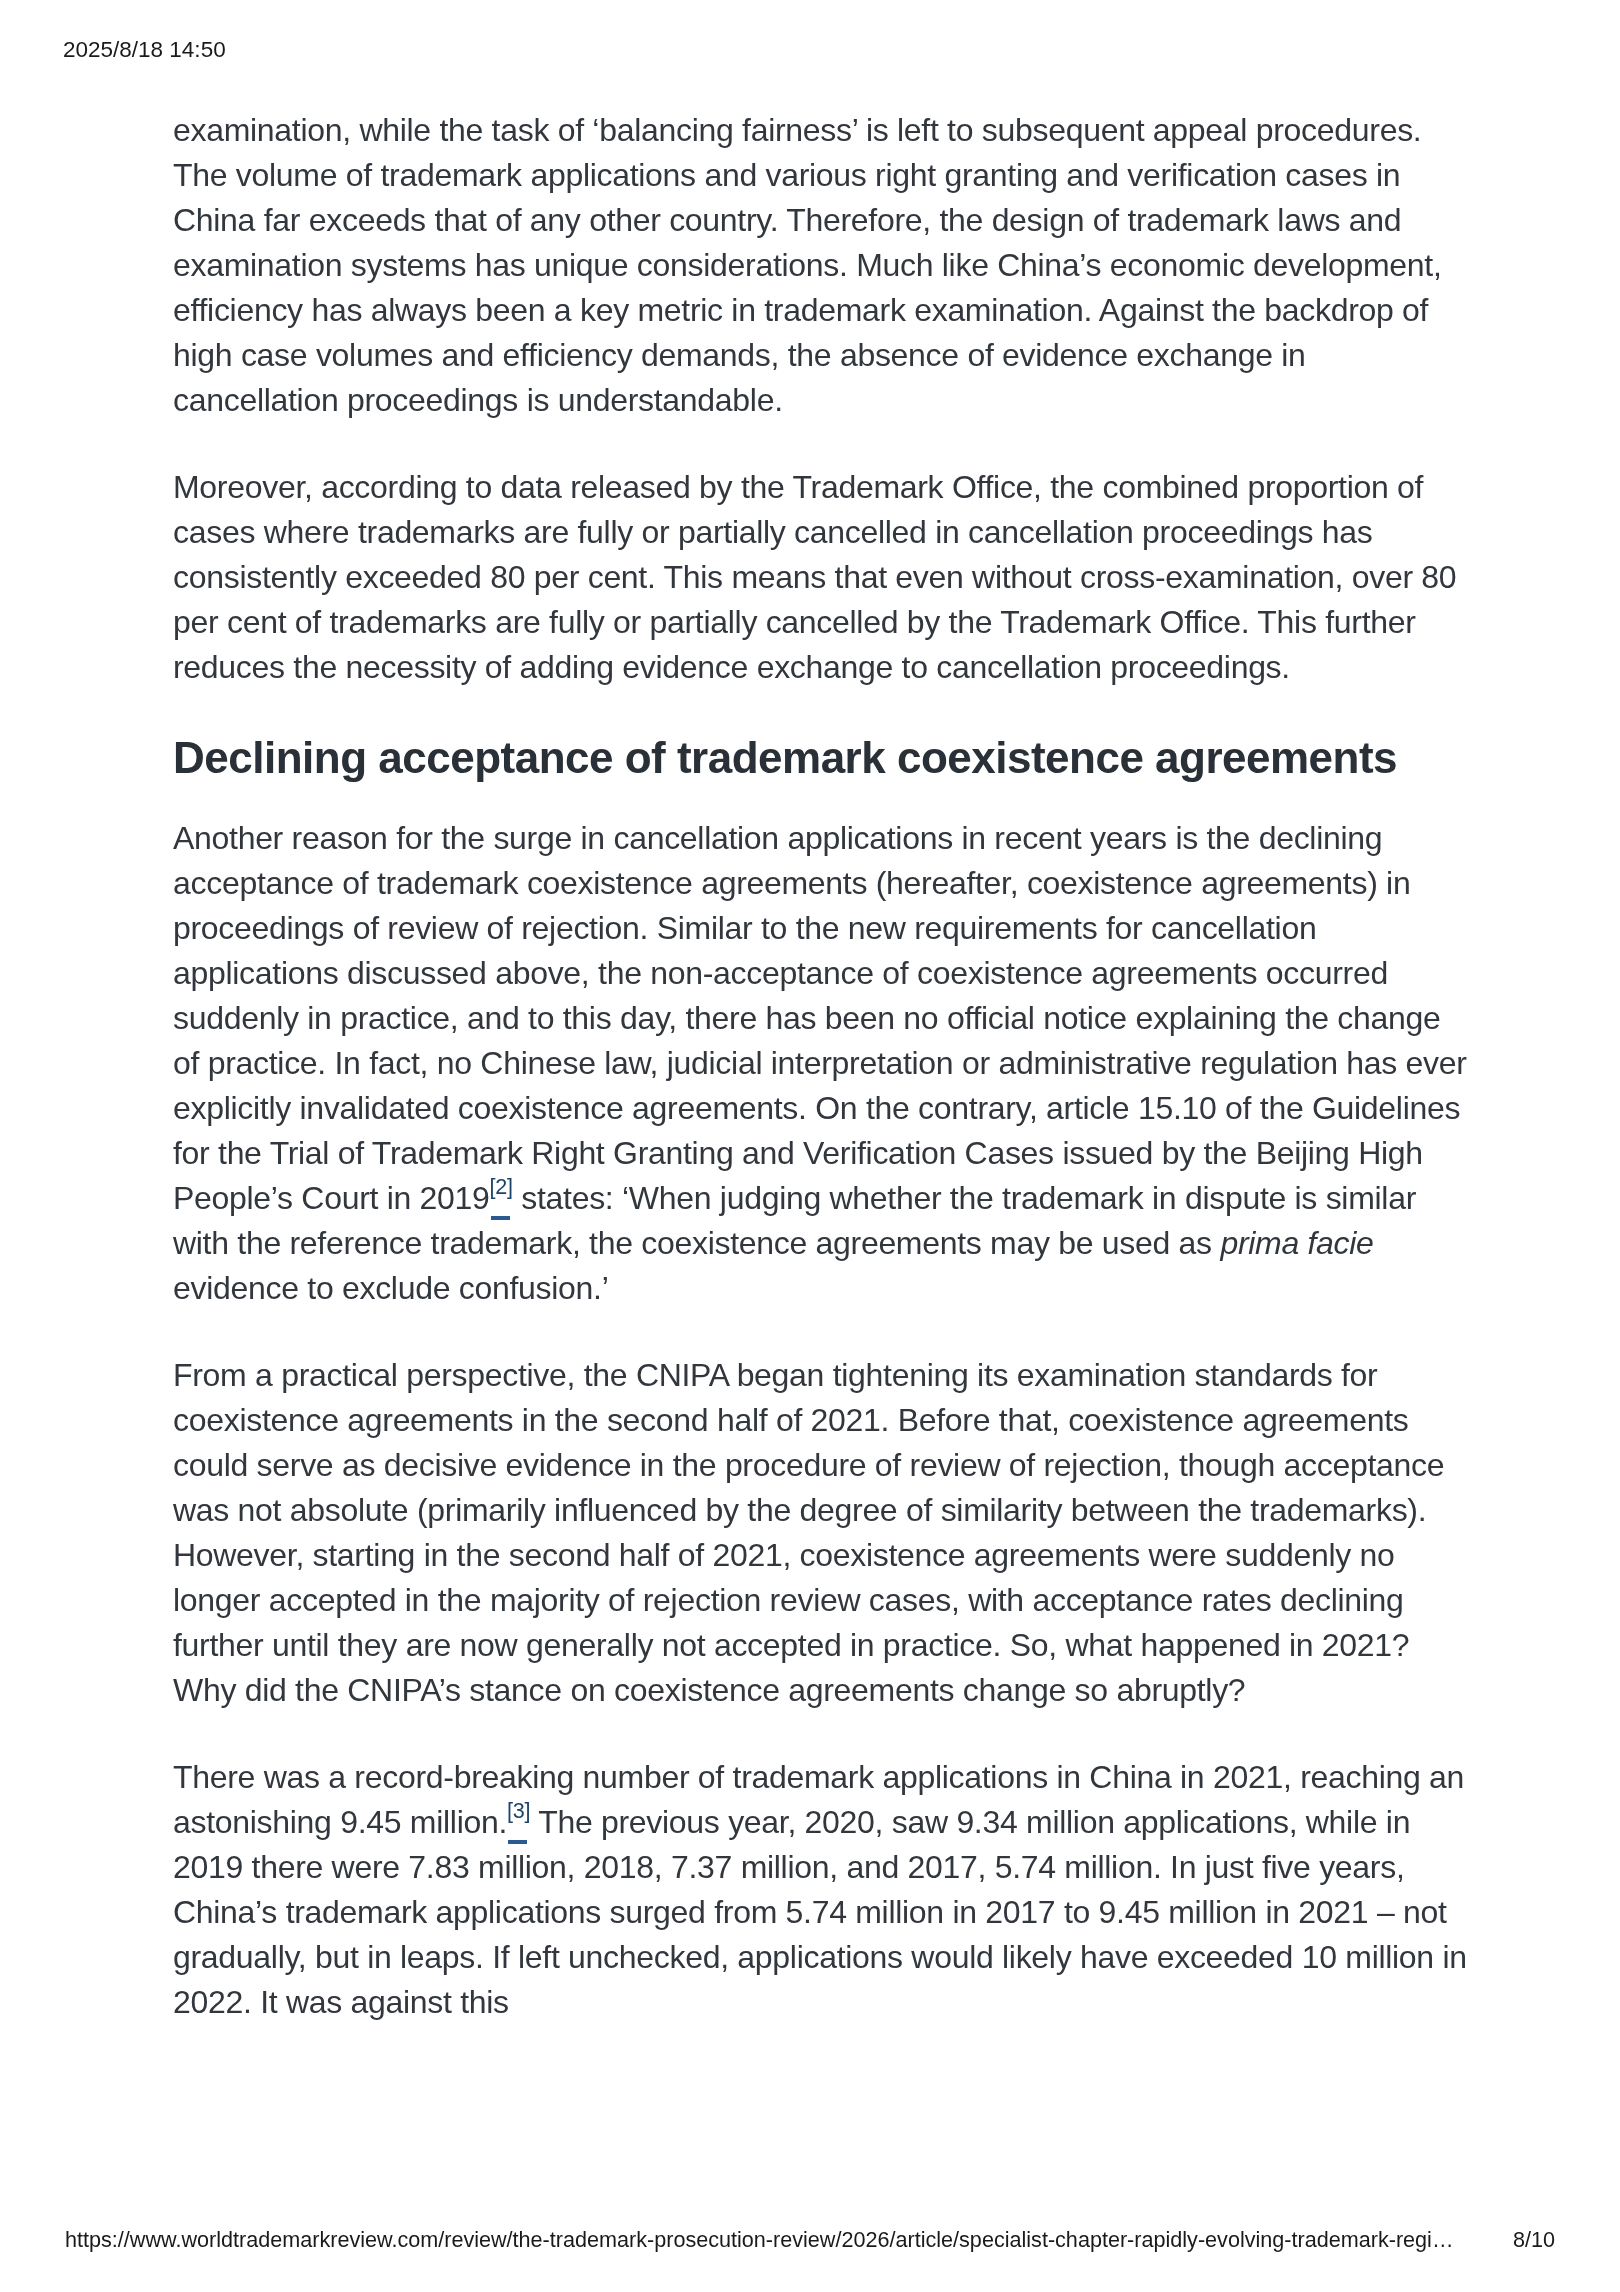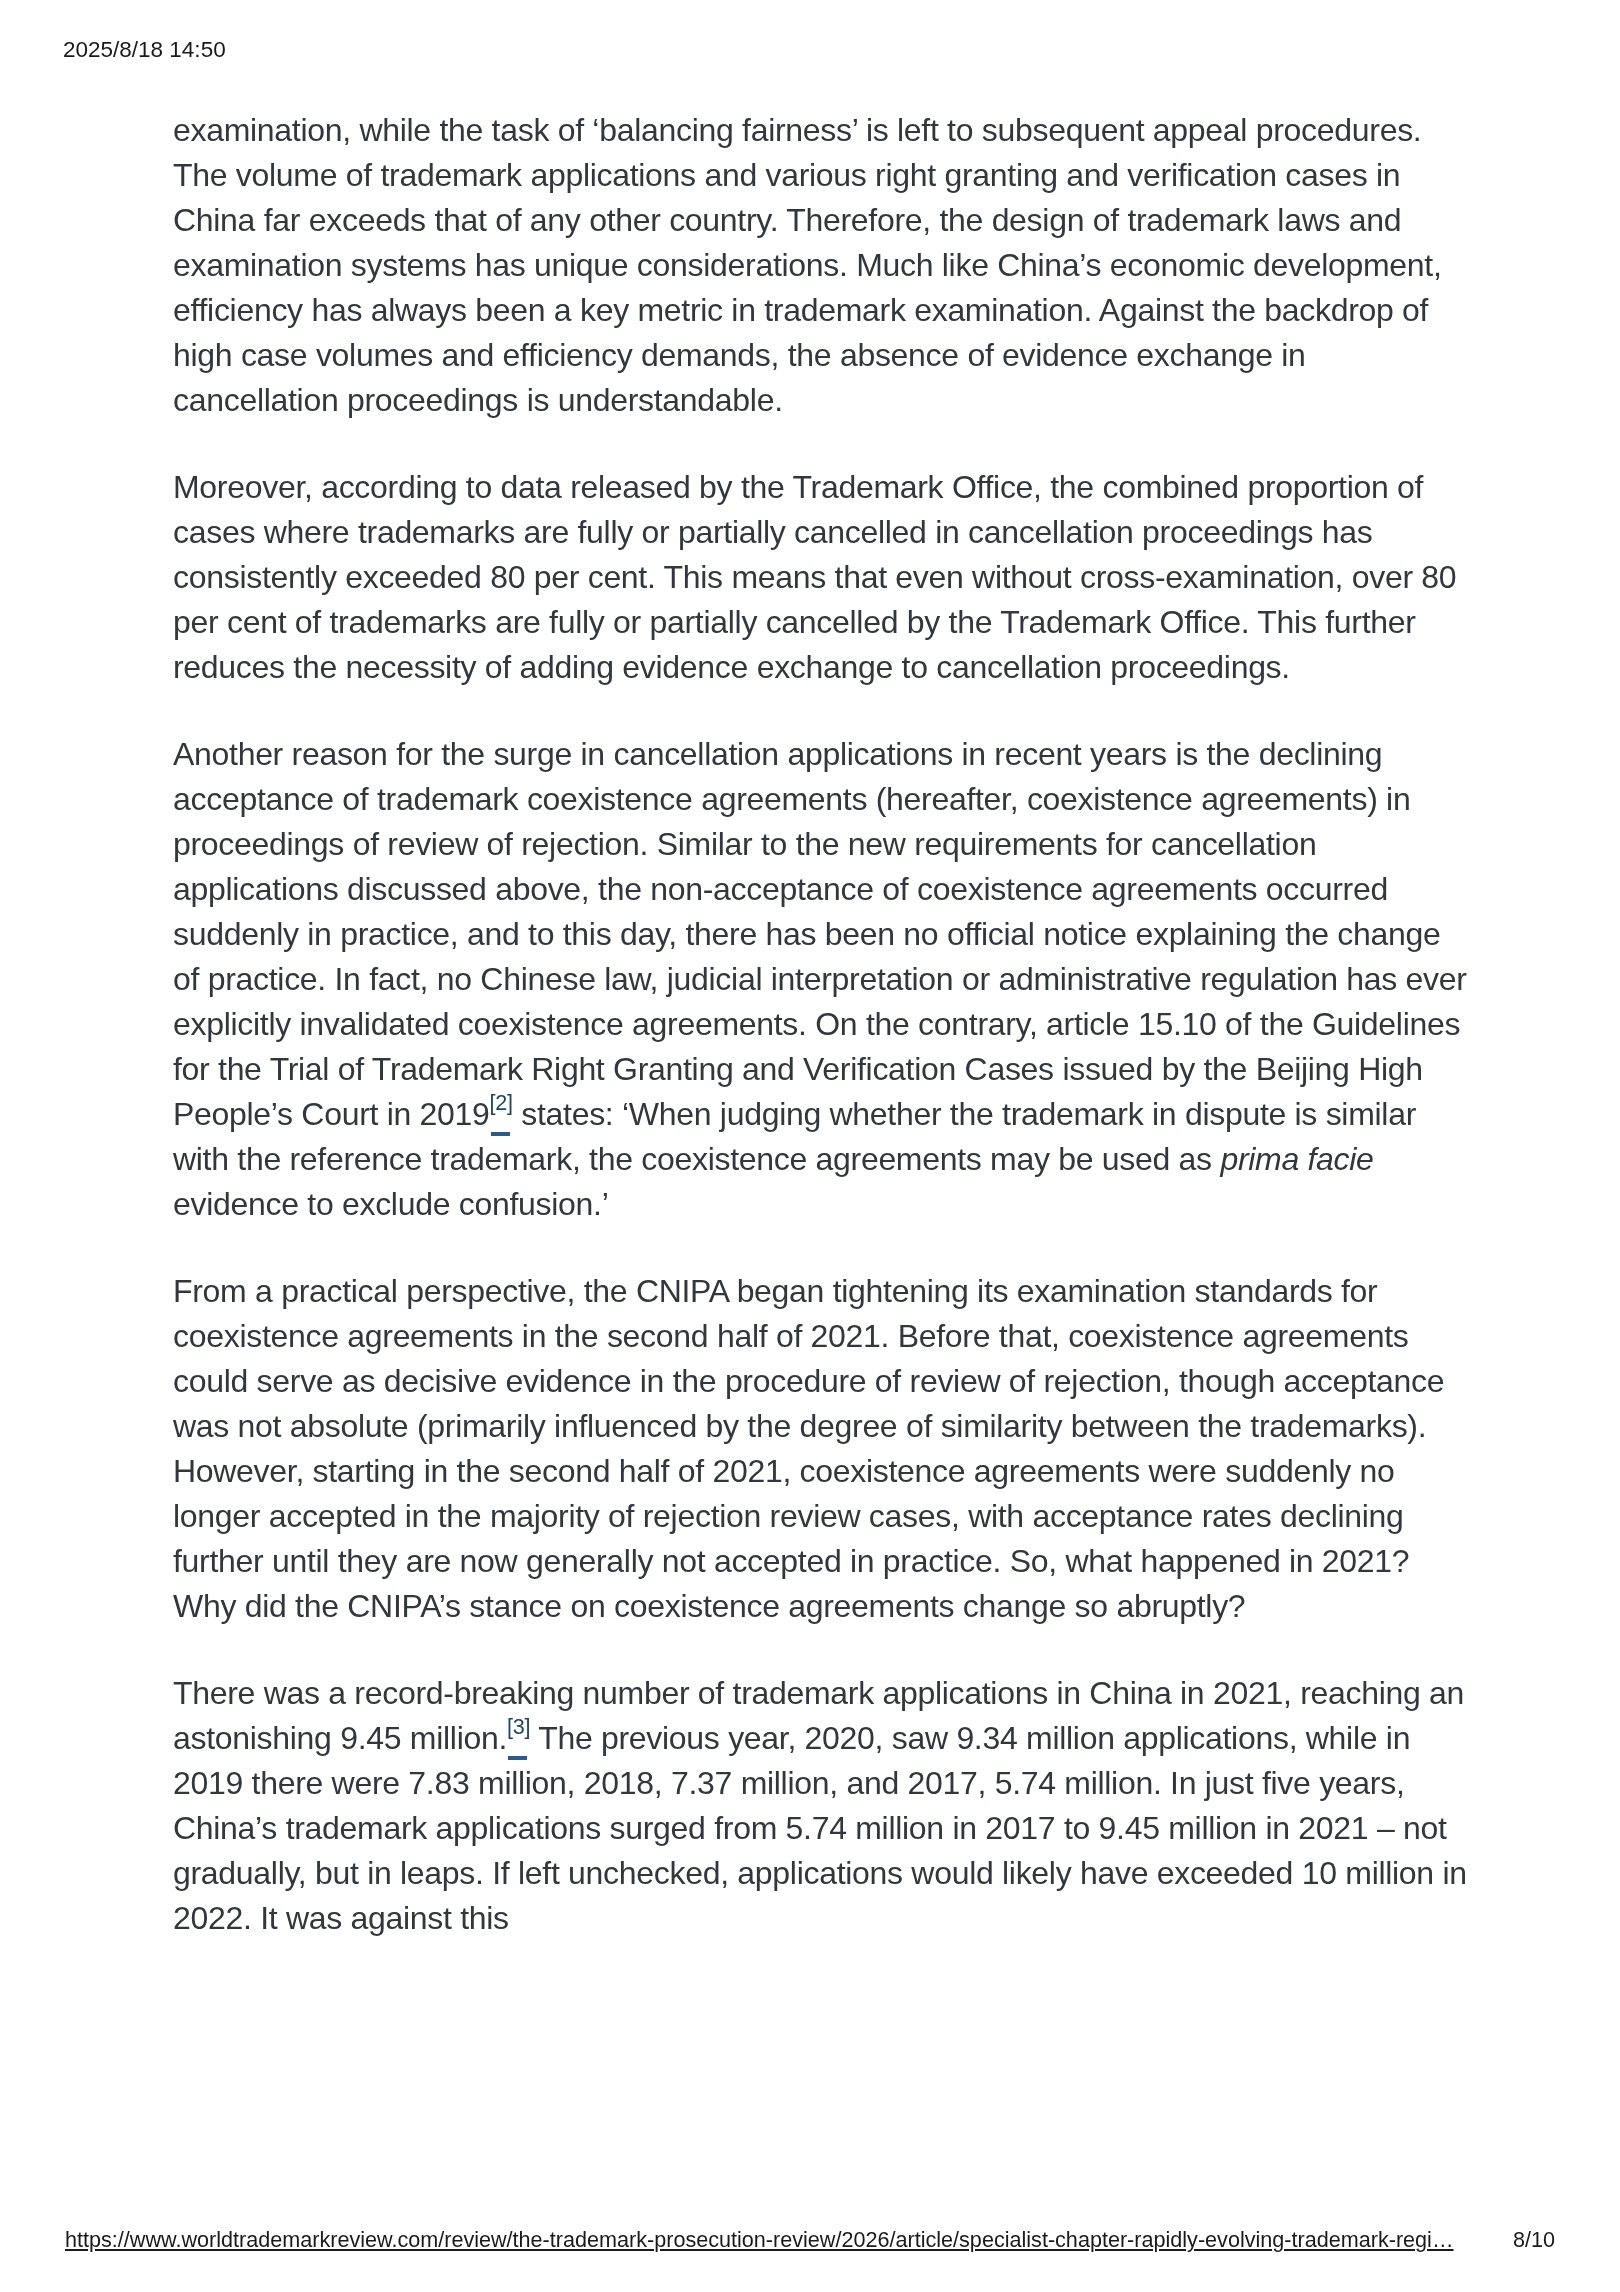--- a/index.html
+++ b/index.html
@@ -34,21 +34,21 @@
     position: absolute;
     top: 2227px;
     left: 65px;
     right: 65px;
     display: flex;
     align-items: baseline;
     font-size: 21.6px;
     color: #1a1a1a;
     white-space: nowrap;
   }
-  .print-footer .pf-url { flex: 1; overflow: hidden; text-decoration: underline; }
+  .print-footer .pf-url { flex: 1; overflow: hidden; }
   .print-footer .pf-page { text-align: right; }
 
   
   .article {
     position: absolute;
     top: 108px;
     left: 173px;
     width: 1311px;
   }
   .article p {
@@ -93,20 +93,21 @@
 </head>
 <body>
 
 <header class="print-header">
   <span class="ph-date">2025/8/18 14:50</span>
 </header>
 
 <main class="article" id="article-root">
     <p><span>examination, while the task of ‘balancing fairness’ is left to subsequent appeal procedures. The volume of trademark applications and various right granting and verification cases in China far exceeds that of any other country. Therefore, the design of trademark laws and examination systems has unique considerations. Much like China’s economic development, efficiency has always been a key metric in trademark examination. Against the backdrop of high case volumes and efficiency demands, the absence of evidence exchange in cancellation proceedings is understandable.</span></p>
     <p><span>Moreover, according to data released by the Trademark Office, the combined proportion of cases where trademarks are fully or partially cancelled in cancellation proceedings has consistently exceeded 80 per cent. This means that even without cross-examination, over 80 per cent of trademarks are fully or partially cancelled by the Trademark Office. This further reduces the necessity of adding evidence exchange to cancellation proceedings.</span></p>
+    <h2>Declining acceptance of trademark coexistence agreements</h2>
     <p><span>Another reason for the surge in cancellation applications in recent years is the declining acceptance of trademark coexistence agreements (hereafter, coexistence agreements) in proceedings of review of rejection. Similar to the new requirements for cancellation applications discussed above, the non-acceptance of coexistence agreements occurred suddenly in practice, and to this day, there has been no official notice explaining the change of practice. In fact, no Chinese law, judicial interpretation or administrative regulation has ever explicitly invalidated coexistence agreements. On the contrary, article 15.10 of the Guidelines for the Trial of Trademark Right Granting and Verification Cases issued by the Beijing High People’s Court in 2019</span><a class="fnref" href="#">[2]</a><span> states: ‘When judging whether the trademark in dispute is similar with the reference trademark, the coexistence agreements may be used as </span><em>prima facie</em><span> evidence to exclude confusion.’</span></p>
     <p><span>From a practical perspective, the CNIPA began tightening its examination standards for coexistence agreements in the second half of 2021. Before that, coexistence agreements could serve as decisive evidence in the procedure of review of rejection, though acceptance was not absolute (primarily influenced by the degree of similarity between the trademarks). However, starting in the second half of 2021, coexistence agreements were suddenly no longer accepted in the majority of rejection review cases, with acceptance rates declining further until they are now generally not accepted in practice. So, what happened in 2021? Why did the CNIPA’s stance on coexistence agreements change so abruptly?</span></p>
     <p><span>There was a record-breaking number of trademark applications in China in 2021, reaching an astonishing 9.45 million.</span><a class="fnref" href="#">[3]</a><span> The previous year, 2020, saw 9.34 million applications, while in 2019 there were 7.83 million, 2018, 7.37 million, and 2017, 5.74 million. In just five years, China’s trademark applications surged from 5.74 million in 2017 to 9.45 million in 2021 – not gradually, but in leaps. If left unchecked, applications would likely have exceeded 10 million in 2022. It was against this</span></p>
   </main>
 
 <footer class="print-footer">
   <span class="pf-url">https://www.worldtrademarkreview.com/review/the-trademark-prosecution-review/2026/article/specialist-chapter-rapidly-evolving-trademark-regi…</span>
   <span class="pf-page">8/10</span>
 </footer>
 

